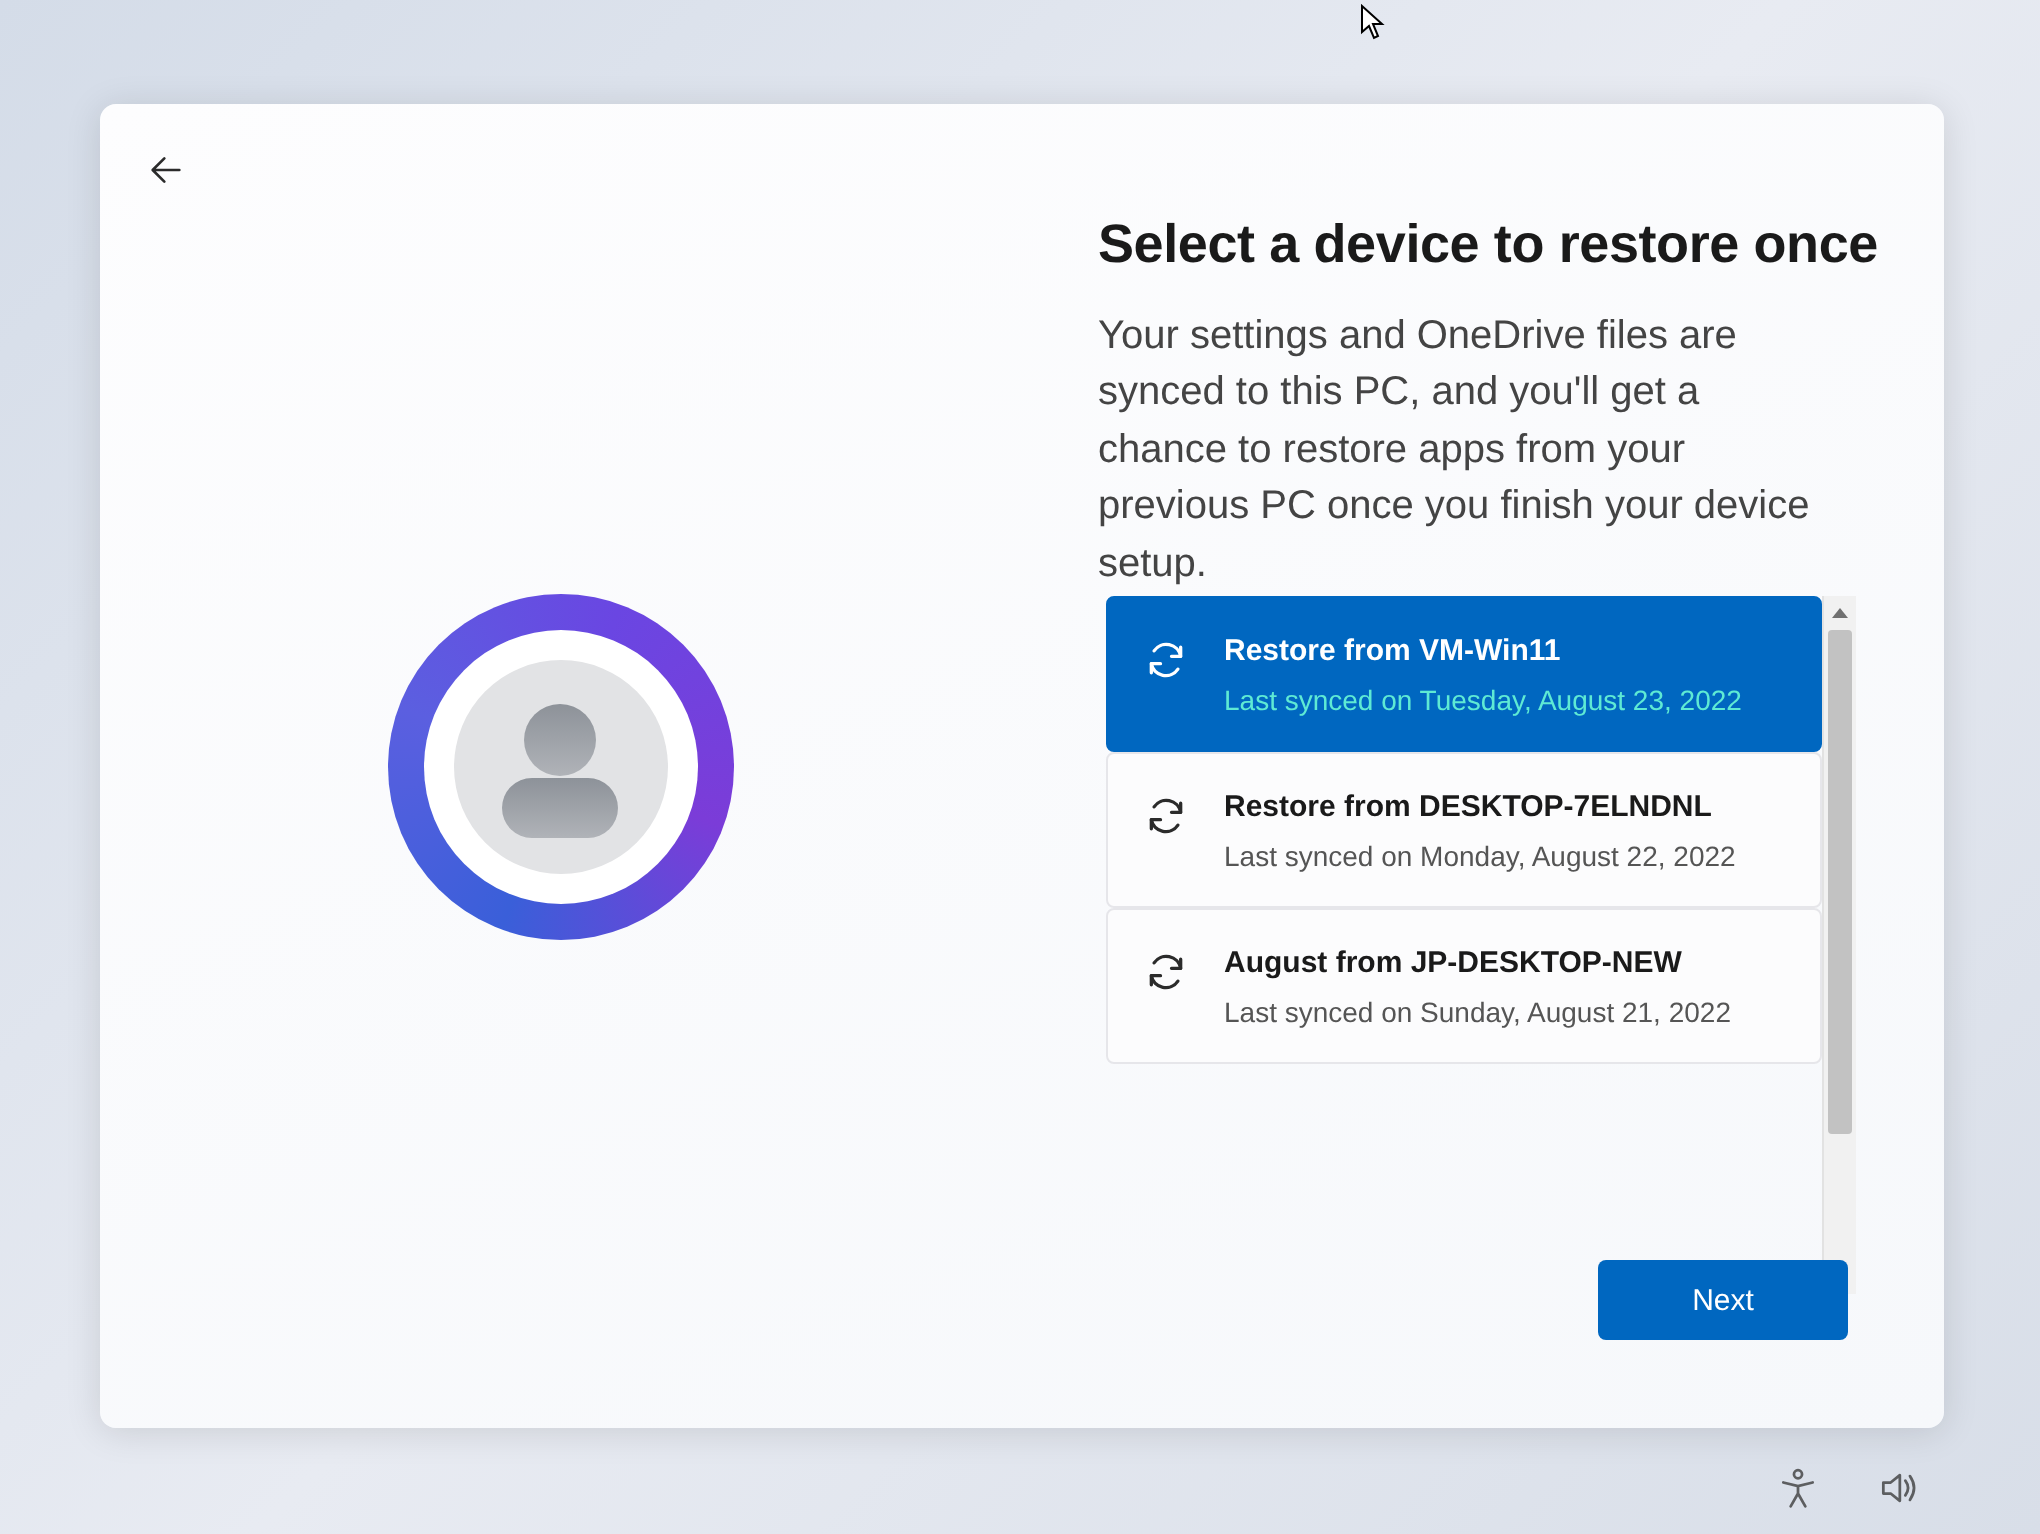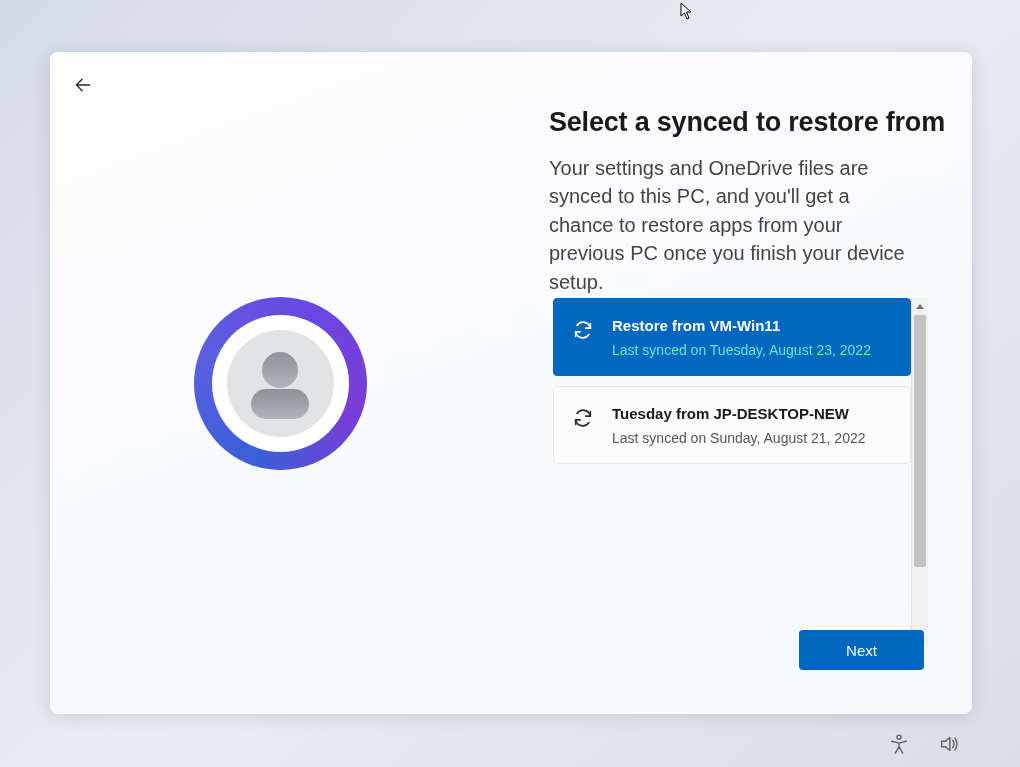--- a/index.html
+++ b/index.html
@@ -123,21 +123,20 @@
       top: 246px;
       width: 375px;
       height: 349px;
       display: flex;
     }
     .device-list {
       width: 360px;
       overflow: hidden;
       display: flex;
       flex-direction: column;
-      gap: 10px;
     }
     .device-item {
       border-radius: 4px;
       padding: 18px 18px 17px 18px;
       cursor: pointer;
       display: flex;
       gap: 18px;
       align-items: flex-start;
       border: 1px solid #e6e6ea;
       background: #fcfcfd;
@@ -241,21 +240,21 @@
       <div class="avatar-inner-white">
         <div class="avatar-inner-grey">
           <div class="avatar-head"></div>
           <div class="avatar-body"></div>
         </div>
       </div>
     </div>
   </div>
 
   <div class="right-pane">
-    <h1 class="heading">Select a synced to restore from</h1>
+    <h1 class="heading">Select a device to restore once</h1>
     <p class="subtext">Your settings and OneDrive files are synced to this PC, and you'll get a chance to restore apps from your previous PC once you finish your device setup.</p>
   </div>
 
   <div class="list-wrap">
     <div class="device-list" id="device-list">
         <div class="device-item selected">
           <svg class="device-icon" viewBox="0 0 24 24">
             <path d="M20 10 A8 8 0 0 0 5.5 7 M4 14 A8 8 0 0 0 18.5 17" fill="none" stroke="#ffffff" stroke-width="1.8" stroke-linecap="round"></path>
             <path d="M20 5 V10 H15 M4 19 V14 H9" fill="none" stroke="#ffffff" stroke-width="1.8" stroke-linecap="round" stroke-linejoin="round"></path>
           </svg>
@@ -263,21 +262,31 @@
             <div class="device-title">Restore from VM-Win11</div>
             <div class="device-sync">Last synced on Tuesday, August 23, 2022</div>
           </div>
         </div>
         <div class="device-item">
           <svg class="device-icon" viewBox="0 0 24 24">
             <path d="M20 10 A8 8 0 0 0 5.5 7 M4 14 A8 8 0 0 0 18.5 17" fill="none" stroke="#2b2b2b" stroke-width="1.8" stroke-linecap="round"></path>
             <path d="M20 5 V10 H15 M4 19 V14 H9" fill="none" stroke="#2b2b2b" stroke-width="1.8" stroke-linecap="round" stroke-linejoin="round"></path>
           </svg>
           <div class="device-text">
-            <div class="device-title">Tuesday from JP-DESKTOP-NEW</div>
+            <div class="device-title">Restore from DESKTOP-7ELNDNL</div>
+            <div class="device-sync">Last synced on Monday, August 22, 2022</div>
+          </div>
+        </div>
+        <div class="device-item">
+          <svg class="device-icon" viewBox="0 0 24 24">
+            <path d="M20 10 A8 8 0 0 0 5.5 7 M4 14 A8 8 0 0 0 18.5 17" fill="none" stroke="#2b2b2b" stroke-width="1.8" stroke-linecap="round"></path>
+            <path d="M20 5 V10 H15 M4 19 V14 H9" fill="none" stroke="#2b2b2b" stroke-width="1.8" stroke-linecap="round" stroke-linejoin="round"></path>
+          </svg>
+          <div class="device-text">
+            <div class="device-title">August from JP-DESKTOP-NEW</div>
             <div class="device-sync">Last synced on Sunday, August 21, 2022</div>
           </div>
         </div>
       </div>
     <div class="scrollbar">
       <div class="scroll-btn">
         <svg width="8" height="5" viewBox="0 0 8 5">
             <path d="M0 5 L4 0 L8 5 Z" fill="#707070"></path>
           </svg>
       </div>

